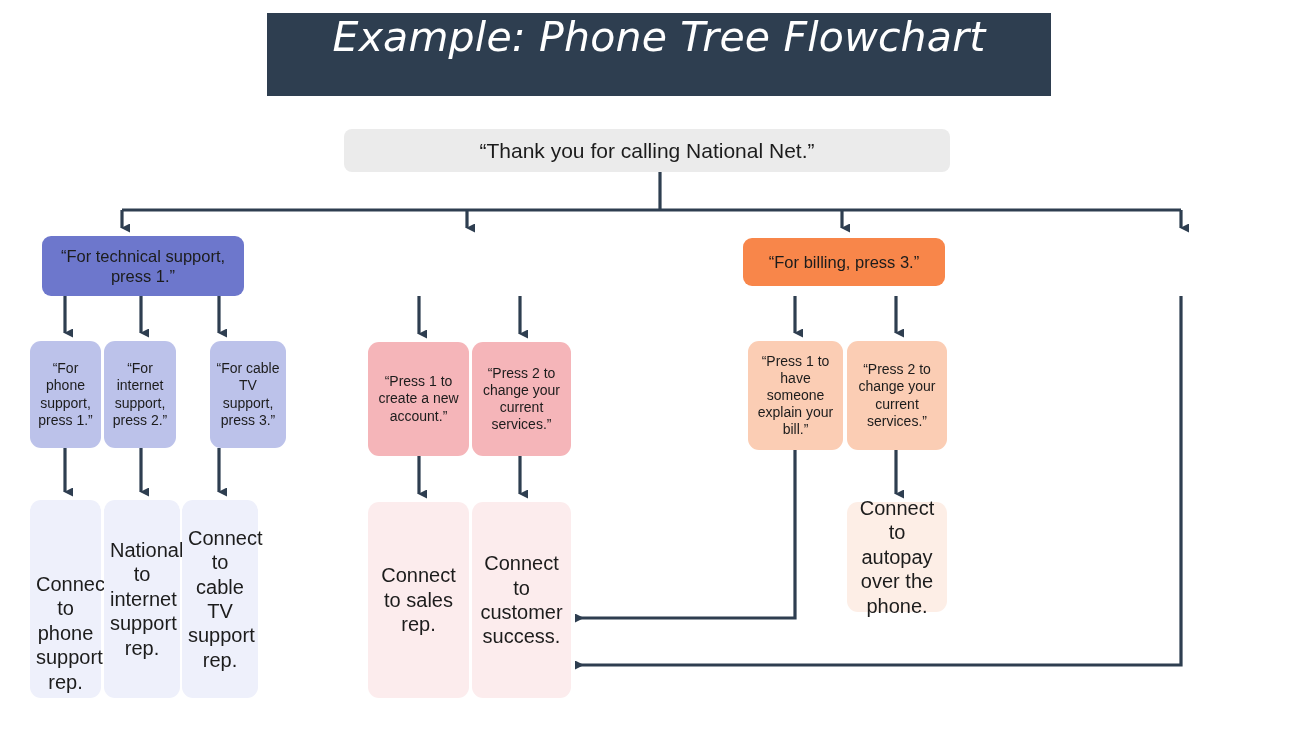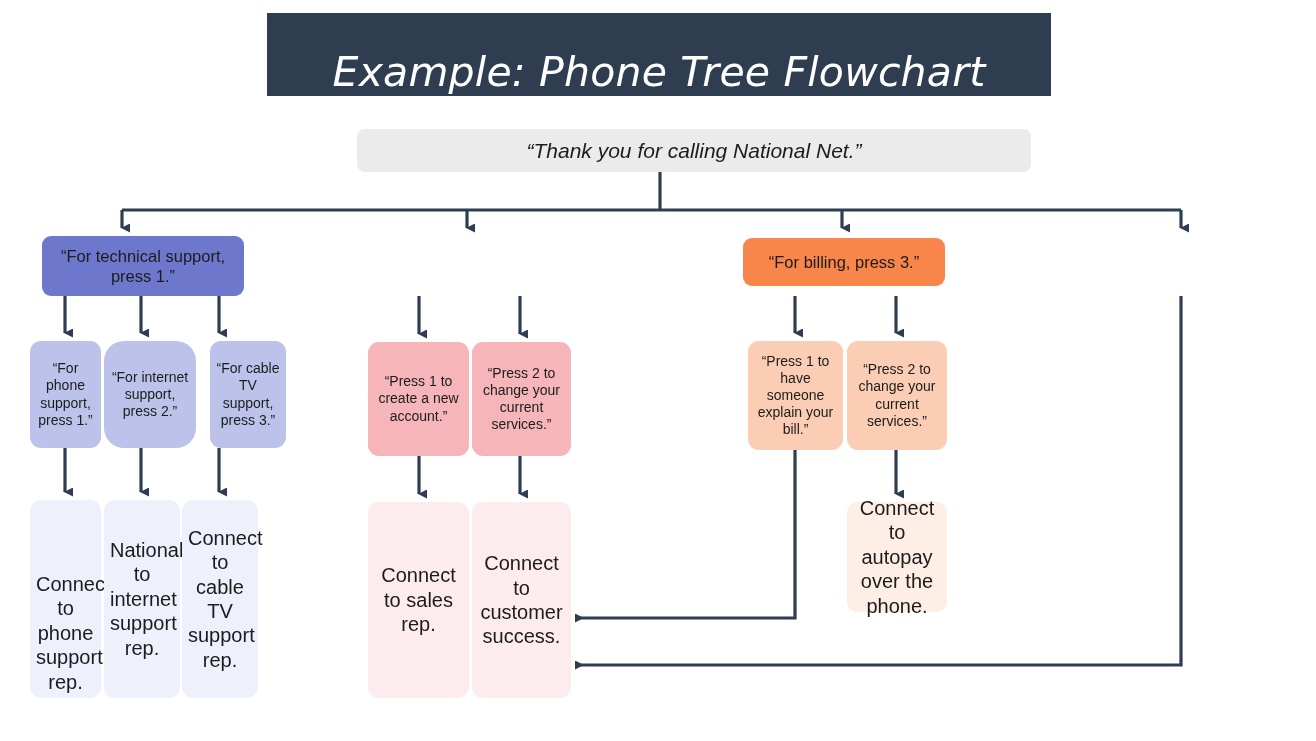--- a/index.html
+++ b/index.html
@@ -21,21 +21,21 @@
 
   
   #title-banner {
     position: absolute;
     left: 267px;
     top: 13px;
     width: 784px;
     height: 83px;
     background: #2e3e50;
     display: flex;
-    align-items: flex-end;
+    align-items: flex-start;
     justify-content: center;
   }
   #title-text {
     font-family: "DejaVu Sans", "Liberation Sans", sans-serif;
     font-style: italic;
     font-weight: 400;
     font-size: 41px;
     color: #ffffff;
     letter-spacing: 0.2px;
     white-space: nowrap;
@@ -138,32 +138,32 @@
       <path d="M896,296 L896,333" marker-end="url(#arrowDown)"></path>
 
       <path d="M896,450 L896,494" marker-end="url(#arrowDown)"></path>
 
       <path d="M795,450 L795,618 L575,618" marker-end="url(#arrowLeft)"></path>
 
       <path d="M1181,296 L1181,665 L575,665" marker-end="url(#arrowLeft)"></path>
     </g>
   </svg>
 
-  <div class="node root-node" style="left:357px; top:129px; width:674px; height:43px;font-style:italic;">
+  <div class="node root-node" style="left:344px; top:129px; width:606px; height:43px;">
     <span>“Thank you for calling National Net.”</span>
   </div>
 
   <div class="node lvl1 blue-1" style="left:42px; top:236px; width:202px; height:60px;">
     <span>“For technical support, press 1.”</span>
   </div>
 
   <div class="node lvl2 blue-2" style="left:30px; top:341px; width:71px; height:107px;">
     <span>“For phone support, press 1.”</span>
   </div>
-  <div class="node lvl2 blue-2" style="left:104px; top:341px; width:92px; height:107px;border-radius:20px;">
+  <div class="node lvl2 blue-2" style="left:104px; top:341px; width:72px; height:107px;">
     <span>“For internet support, press 2.”</span>
   </div>
   <div class="node lvl2 blue-2" style="left:182px; top:341px; width:76px; height:107px;margin-left:28px;">
     <span>“For cable TV support, press 3.”</span>
   </div>
 
   <div class="node lvl3 blue-3" style="left:30px; top:500px; width:71px; height:198px;align-items:flex-end;">
     <span>Connect to phone support rep.</span>
   </div>
   <div class="node lvl3 blue-3" style="left:104px; top:500px; width:76px; height:198px;">

